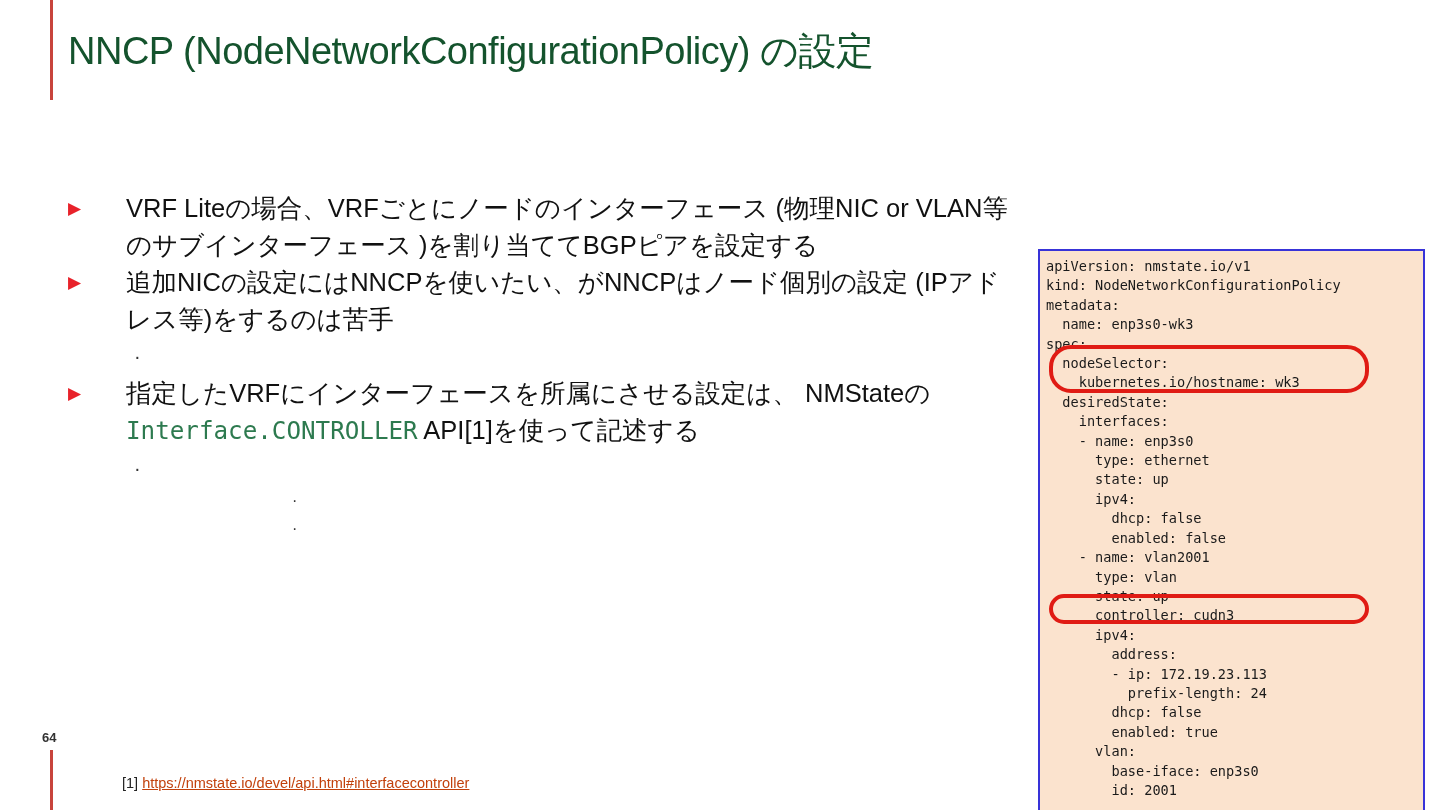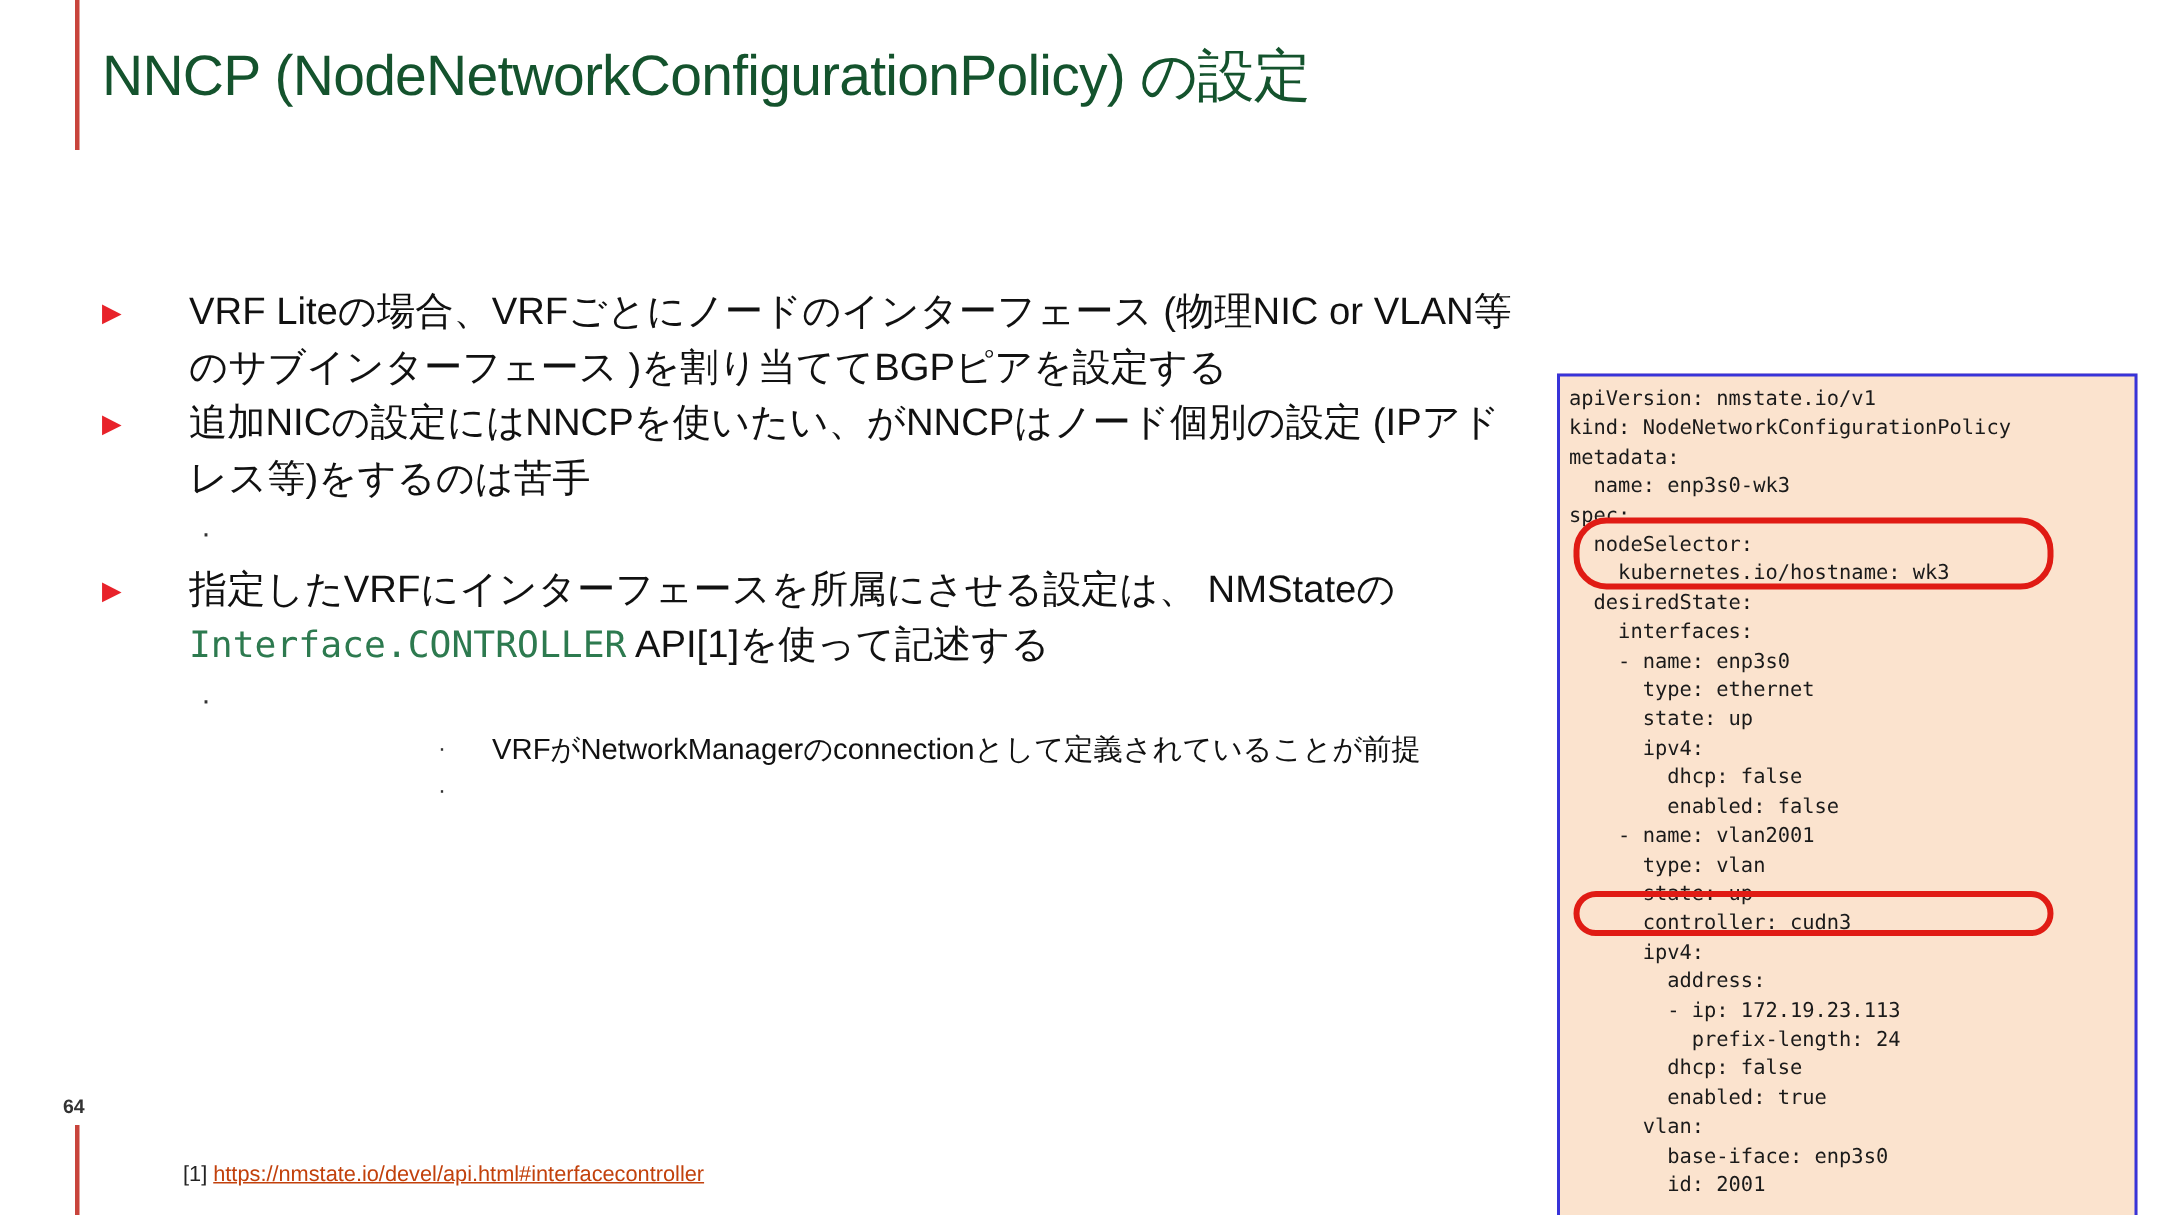--- a/index.html
+++ b/index.html
@@ -161,21 +161,20 @@
     </div>
     <div class="bullet-row lv1">
       <span class="marker">▶</span>
       <span class="btext"><span>指定したVRFにインターフェースを所属にさせる設定は、 NMStateの </span><span class="code-inline">Interface.CONTROLLER</span><span> API[1]を使って記述する</span></span>
     </div>
     <div class="bullet-row lv2">
       <span class="marker">·</span>
     </div>
     <div class="bullet-row lv3">
       <span class="marker">·</span>
-      <span class="btext"><span>VRFがNetworkManagerのconnectionとして定義されていることが前提</span></span>
     </div>
     <div class="bullet-row lv3">
       <span class="marker">·</span>
     </div>
   </div>
 
 <div id="page-number">64</div>
 
 <div id="footnote"><span>[1] </span><a id="footnote-link" href="#" style="color: #c2410c;">https://nmstate.io/devel/api.html#interfacecontroller</a></div>
 

